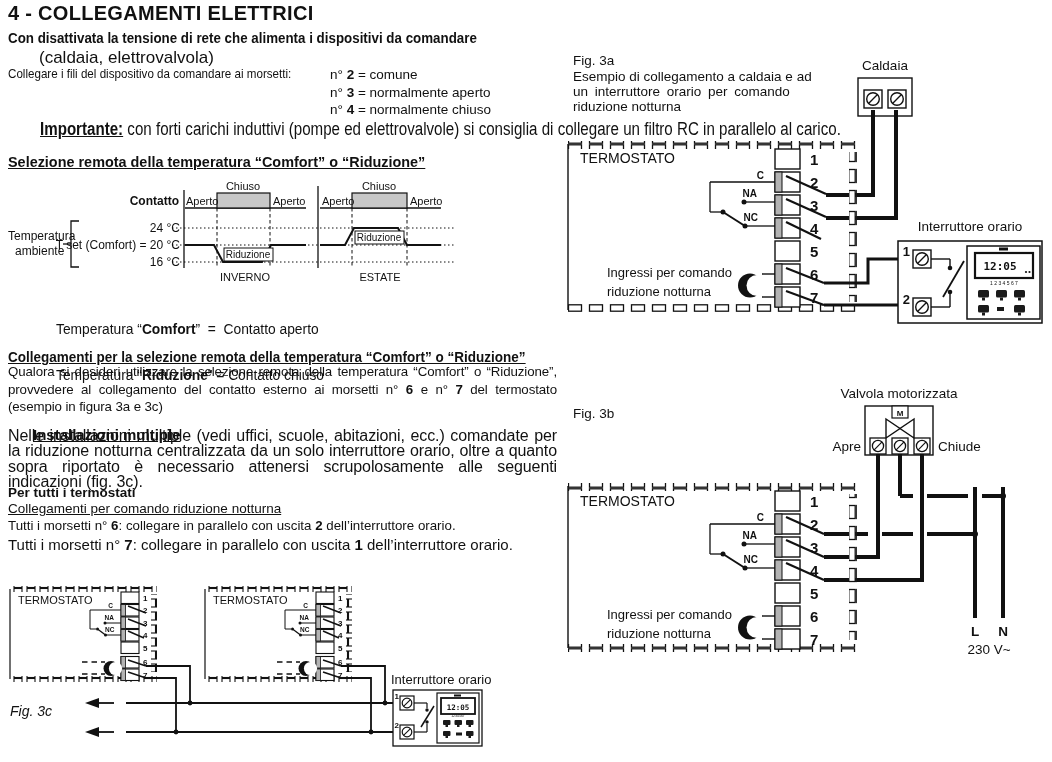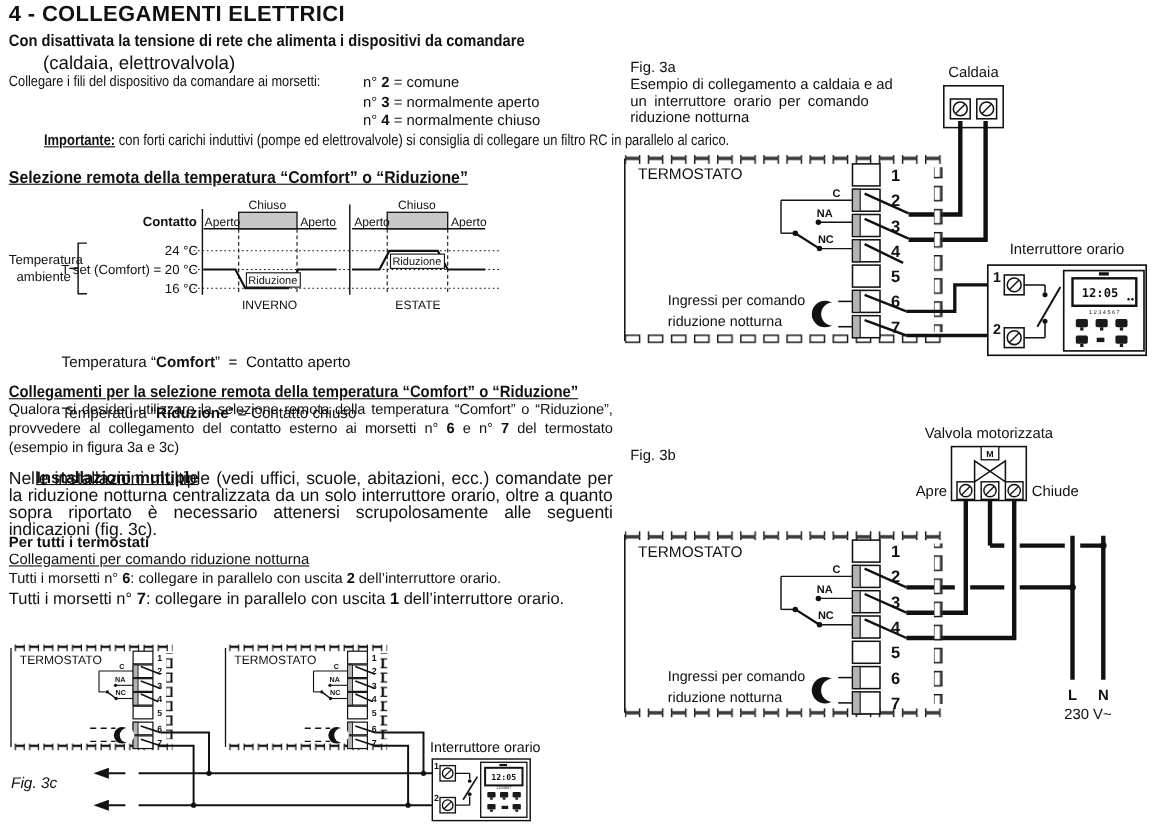--- a/index.html
+++ b/index.html
@@ -32,21 +32,21 @@
   <div class="abs nw" style="left:8px;top:66px;font-size:13.5px;">
     <span class="sx" style="transform:scaleX(.86);">Collegare i fili del dispositivo da comandare ai morsetti:</span>
   </div>
 
   <div class="abs" style="left:330px;top:66px;font-size:13.5px;line-height:17.7px;">
     <div class="nw"><span>n° </span><span class="b">2</span><span> = comune</span></div>
     <div class="nw"><span>n° </span><span class="b">3</span><span> = normalmente aperto</span></div>
     <div class="nw"><span>n° </span><span class="b">4</span><span> = normalmente chiuso</span></div>
   </div>
 
-  <div class="abs nw" style="left:8px;top:119px;font-size:14px;padding-left:32px;">
+  <div class="abs nw" style="left:8px;top:119px;font-size:18px;padding-left:32px;">
     <span class="sx" style="transform:scaleX(.84);"><span class="b u">Importante:</span><span> con forti carichi induttivi (pompe ed elettrovalvole) si consiglia di collegare un filtro RC in parallelo al carico.</span></span>
   </div>
 
   <div class="abs nw" style="left:8px;top:153px;font-size:15.5px;">
     <span class="b u sx" style="transform:scaleX(.93);">Selezione remota della temperatura “Comfort” o “Riduzione”</span>
   </div>
 
   <svg style="left:0;top:178px;" width="470" height="112" viewBox="0 178 470 112">
     <g stroke="#111" fill="none">
       <path d="M184 190 V268" stroke-width="1.3"></path>

